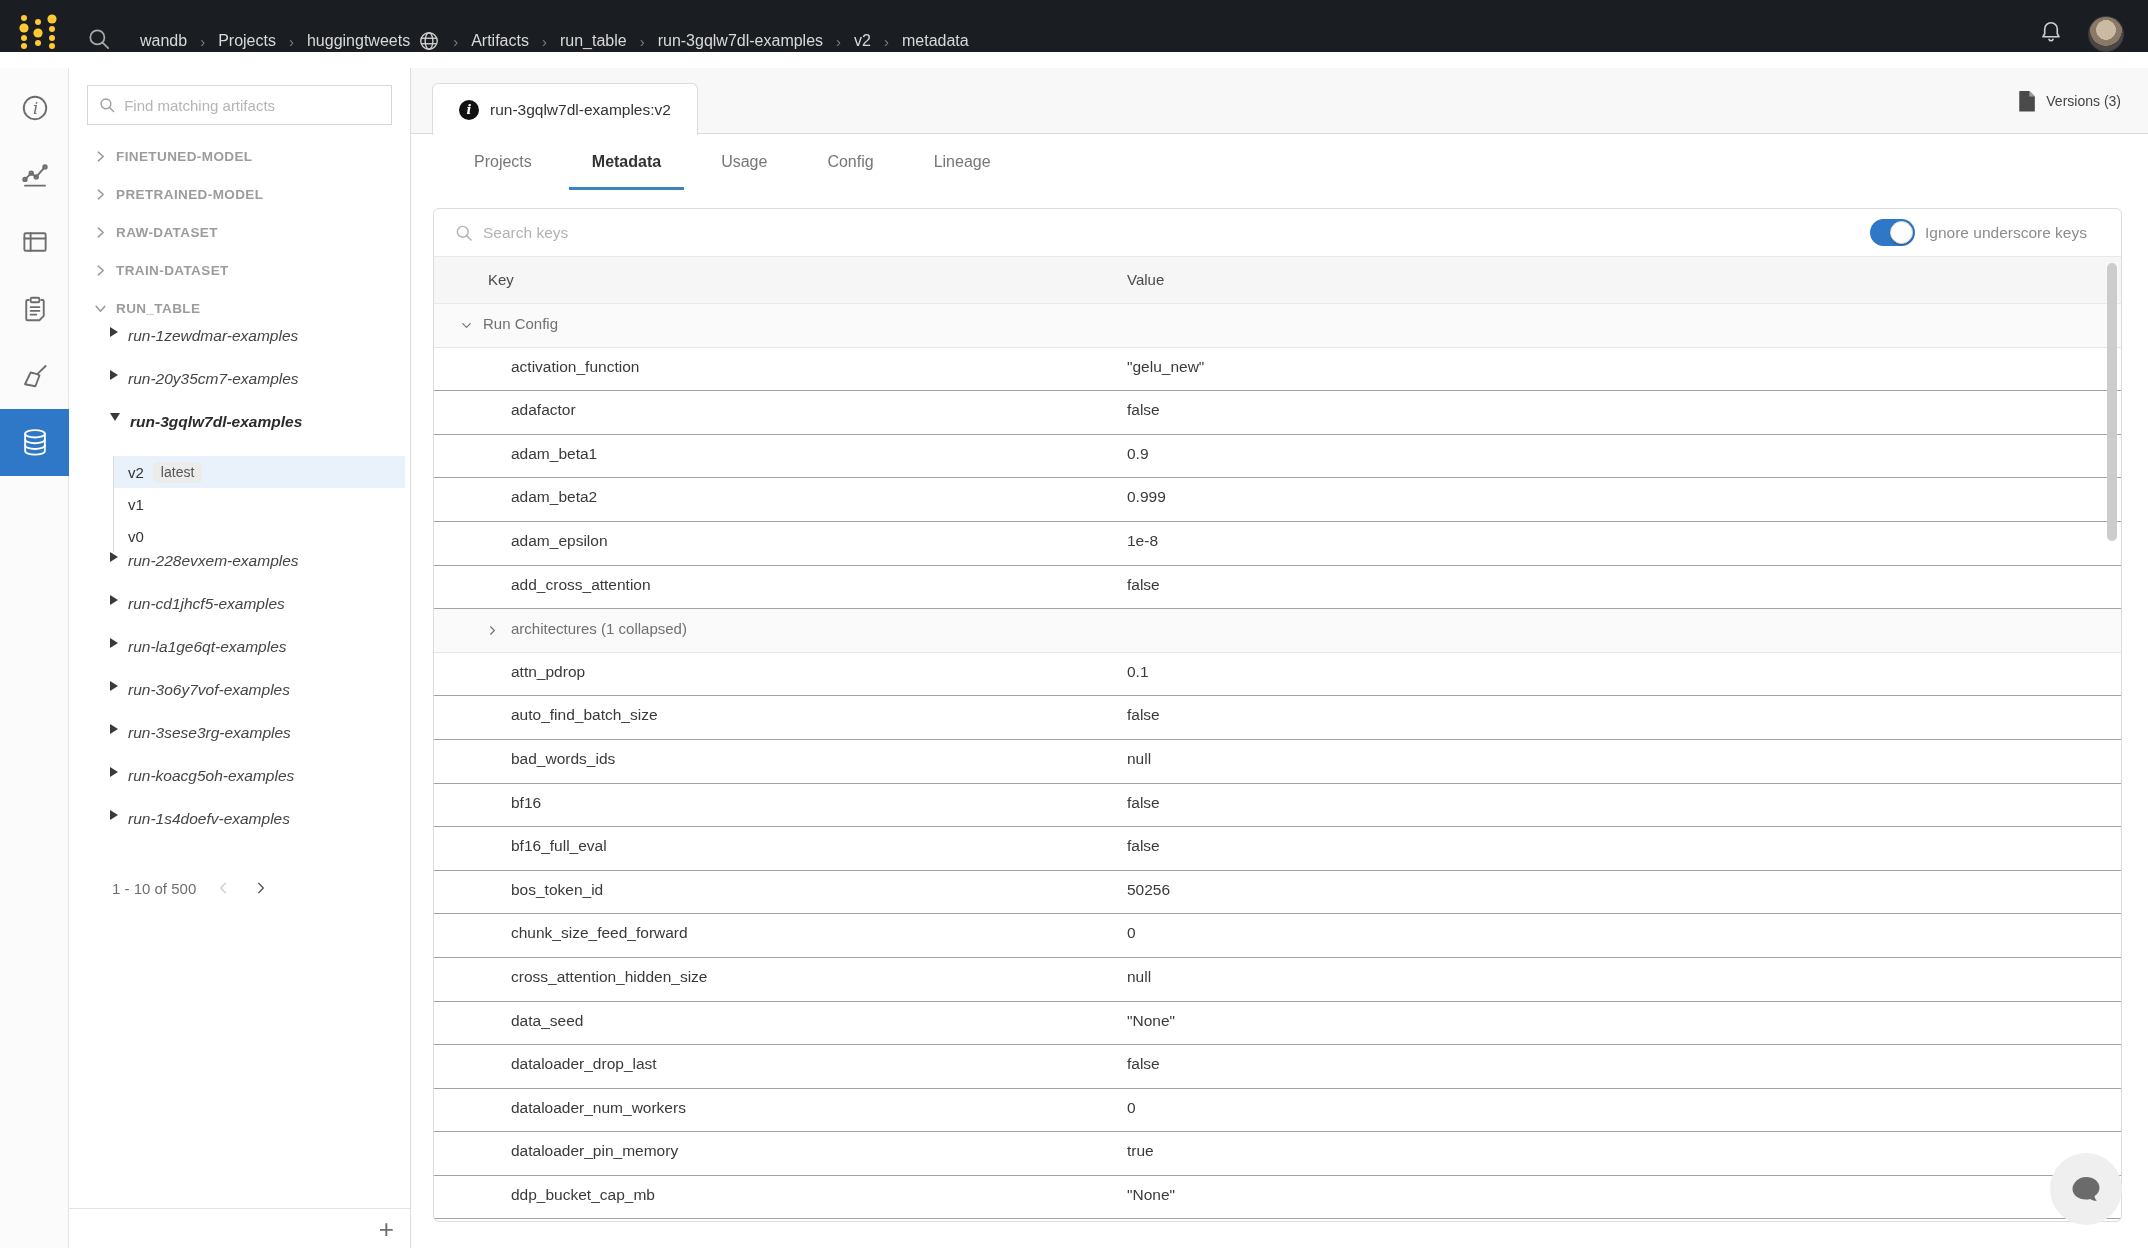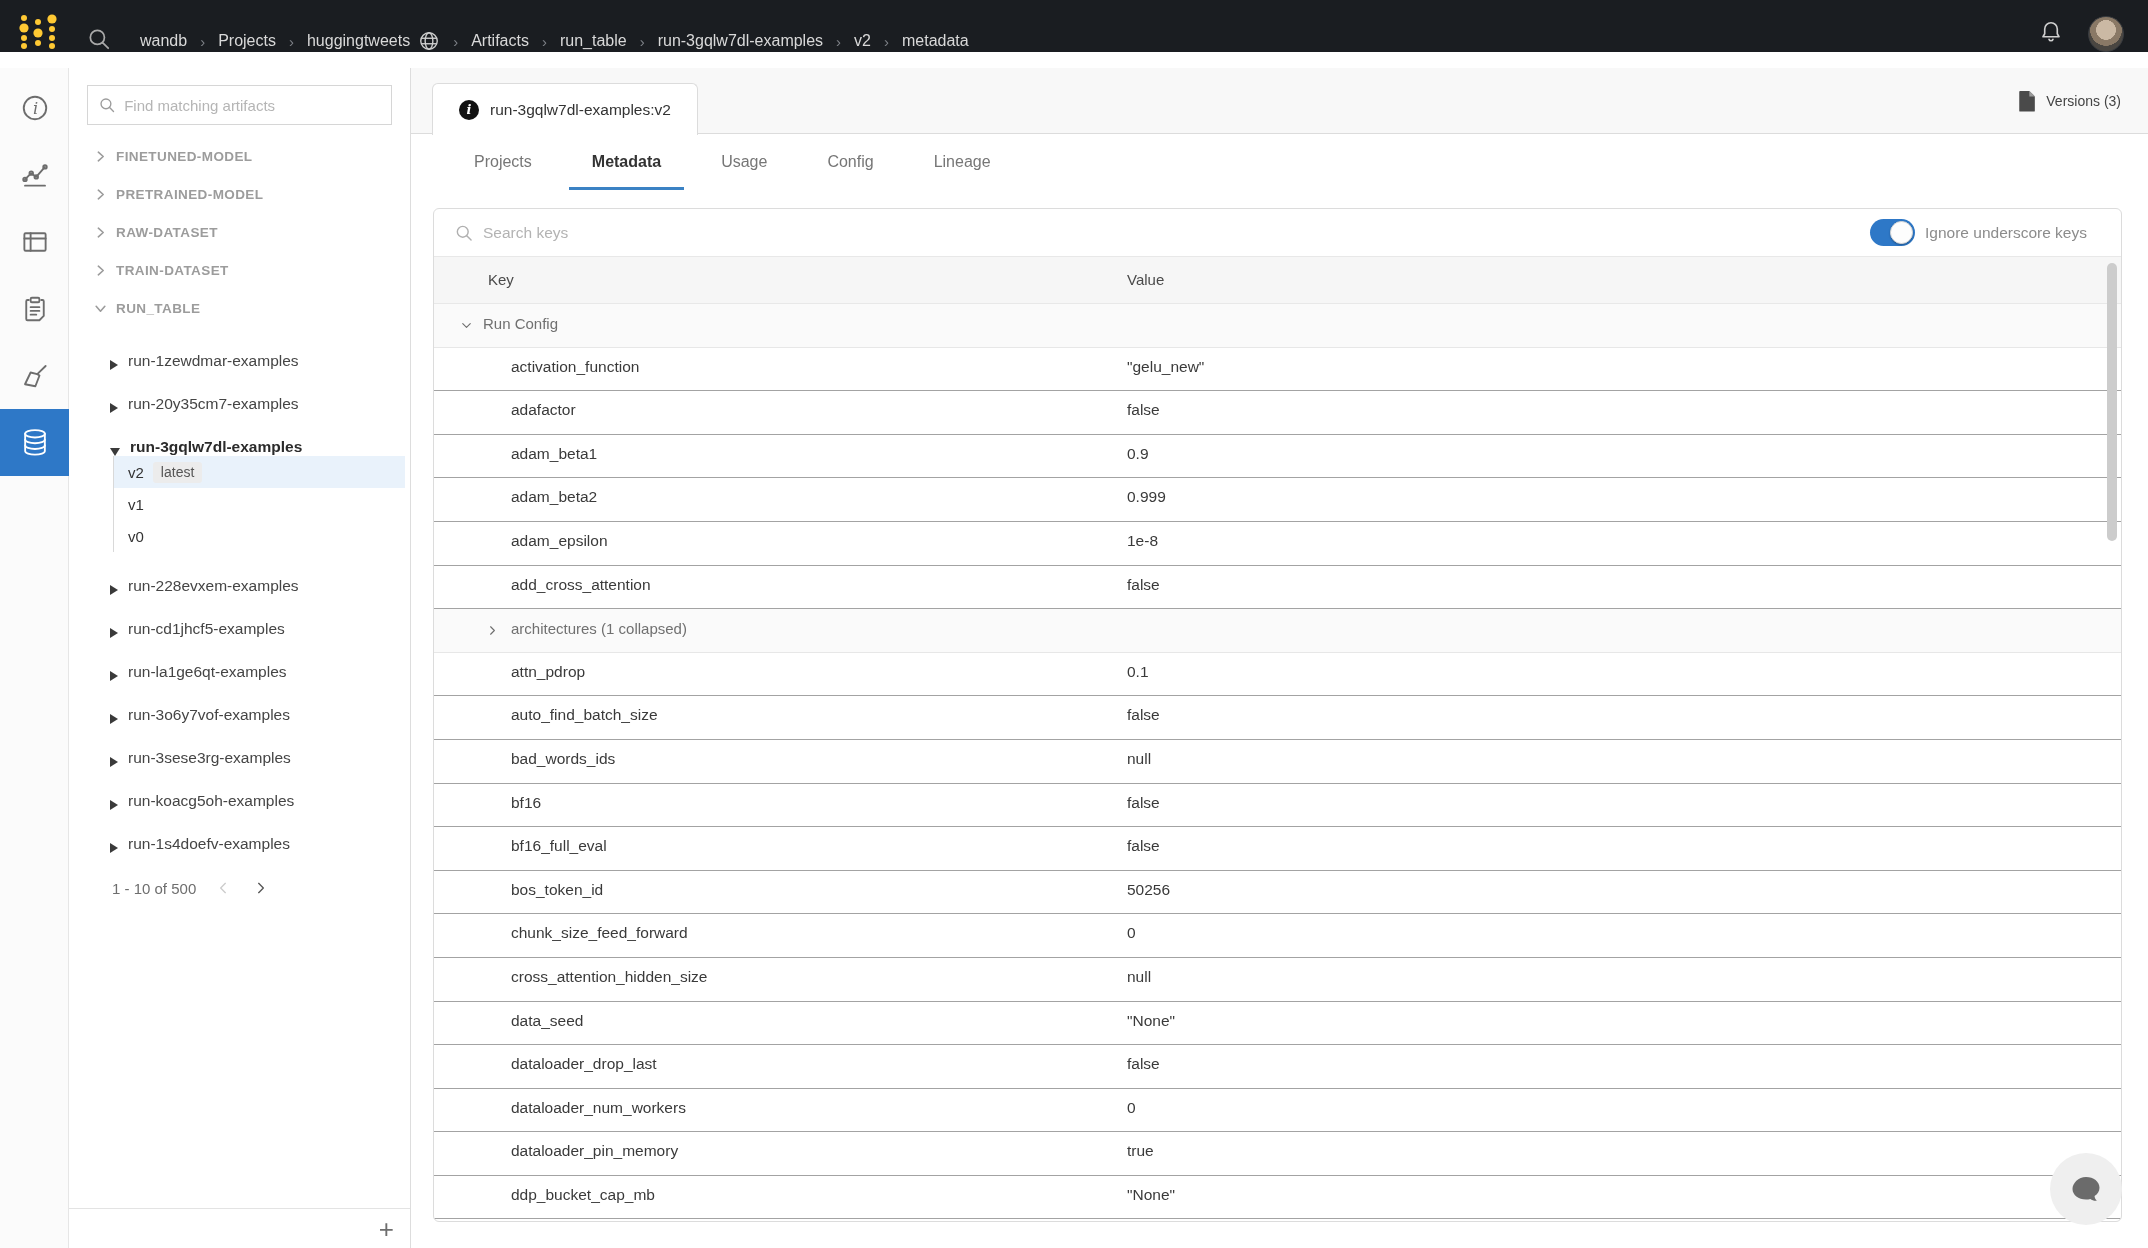--- a/index.html
+++ b/index.html
@@ -34,21 +34,21 @@
   .sb-search { margin:17px 18px 12px 18px; height:40px; border:1px solid #d6d6d6; border-radius:0;
     display:flex; align-items:center; padding:0 10px; background:#fff; }
   .sb-search input { border:none; outline:none; font-size:15px; color:#555; width:100%; margin-left:8px;
     font-family:inherit; background:transparent; }
   .sb-search input::placeholder { color:#b5b5b5; }
   .cat-row { height:38px; display:flex; align-items:center; padding-left:24px; cursor:pointer; }
   .cat-chevron { display:inline-flex; width:14px; justify-content:center; }
   .cat-chevron svg { stroke:#9c9c9c; fill:none; stroke-width:3; stroke-linecap:round; stroke-linejoin:round; }
   .cat-chevron.open svg { transform:rotate(90deg); }
   .cat-label { font-size:13.5px; font-weight:700; letter-spacing:.4px; color:#9c9c9c; margin-left:9px; }
-  .run-row { height:43px; display:flex; align-items:flex-end; padding-left:41px; cursor:pointer; }
+  .run-row { height:43px; display:flex; align-items:flex-start; padding-left:41px; cursor:pointer;font-style:italic; }
   .tri { width:0; height:0; border-left:8px solid #3a3a3a; border-top:5px solid transparent; border-bottom:5px solid transparent; }
   .run-row.expanded .tri { border-left:5px solid transparent; border-right:5px solid transparent; border-top:8px solid #3a3a3a; border-bottom:none; }
   .run-label { font-size:15.5px; color:#454545; margin-left:10px; }
   .run-row.expanded .run-label { font-weight:700; color:#2b2b2b; }
   .versions-block { margin-left:44px; border-left:1px solid #d9d9d9; }
   .version-row { height:32px; display:flex; align-items:center; padding-left:14px; cursor:pointer; margin-right:5px; }
   .version-row.selected { background:#e9f2fb; }
   .version-label { font-size:15px; color:#333; }
   .latest-badge { margin-left:9px; background:#ececec; color:#555; border-radius:3px; padding:2px 8px 3px; font-size:14px; }
   .pagination { margin-top:27px; padding-left:43px; display:flex; }

